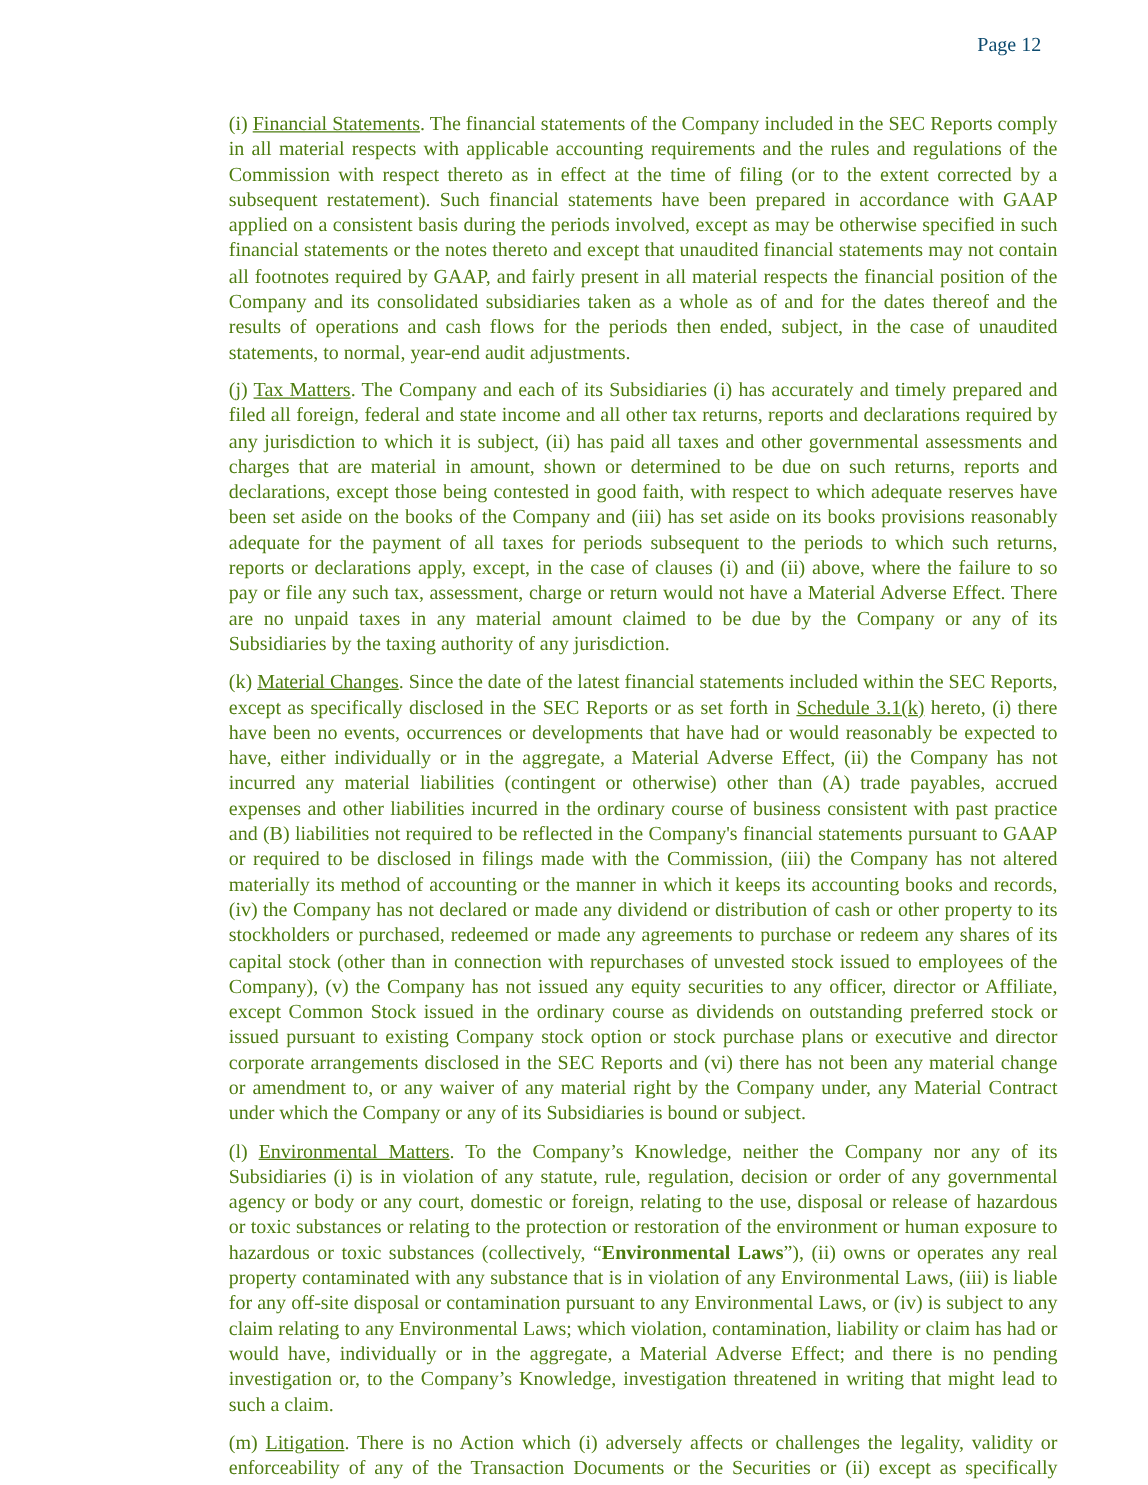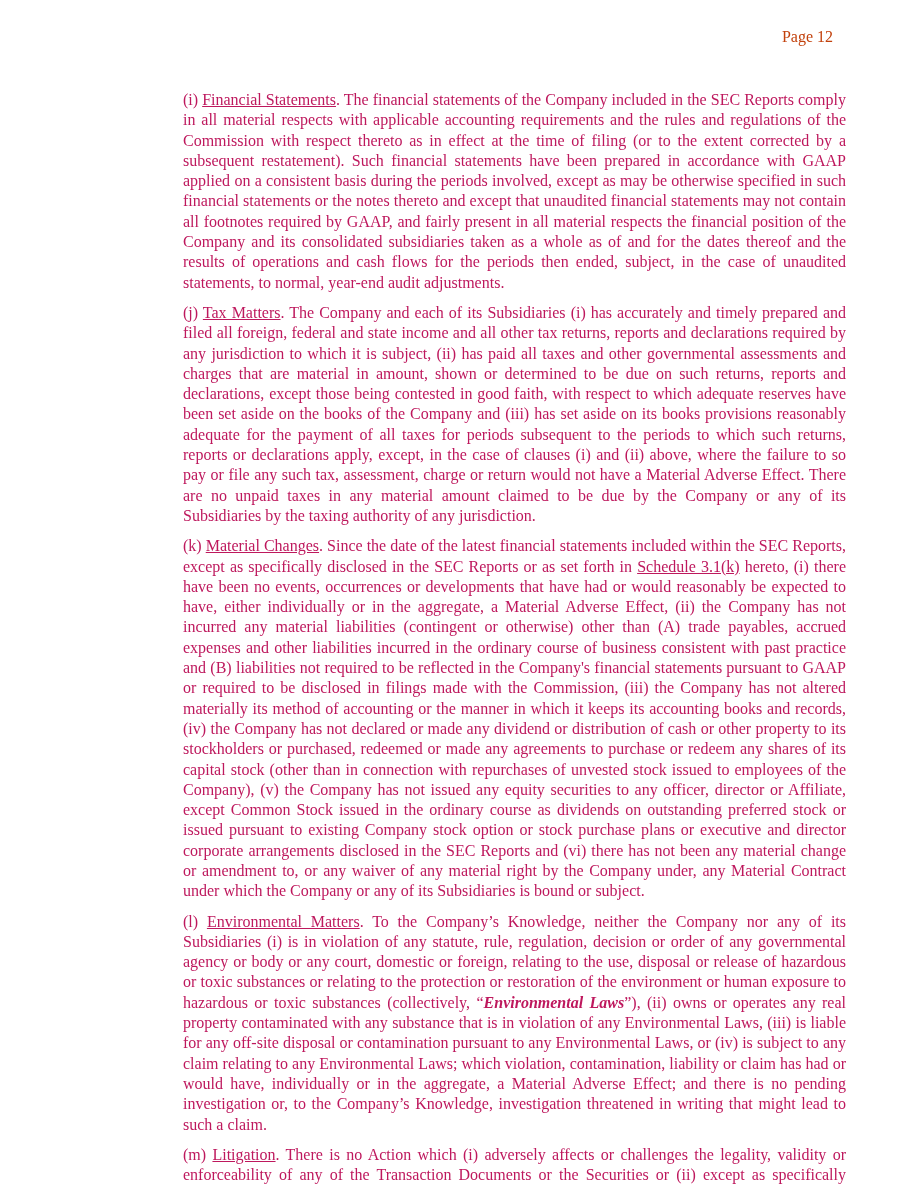--- a/index.html
+++ b/index.html
@@ -15,47 +15,46 @@
     color: #000000;
     font-family: "Liberation Serif", "DejaVu Serif", serif;
     overflow: hidden;
   }
   .page-header {
     position: absolute;
     top: 27px;
     right: 85px;
     font-size: 16px;
     line-height: 20px;
-    color: #c2410c;
+    color: #0c4a6e;
     white-space: nowrap;
   }
   .content {
     position: absolute;
     left: 183px;
     top: 90px;
     width: 663px;
   }
   .para {
     margin: 0 0 10px 0;
     font-size: 16px;
     line-height: 20.3px;
     text-align: justify;
-    color: #be185d;
+    color: #4d7c0f;
   }
   .para:last-child { margin-bottom: 0; }
   .para .heading {
     text-decoration: underline;
   }
   .seg-underline {
     text-decoration: underline;
     margin-top: 44px;
   }
   .seg-bold-italic {
     font-weight: bold;
-    font-style: italic;
   }
 </style>
 </head>
 <body>
 
 <div class="page">
   <div class="page-header">Page 12</div>
   <div class="content">
   <p class="para"><span class="marker">(i) </span><span class="heading">Financial Statements</span><span class="body"><span>. The financial statements of the Company included in the SEC Reports comply in all material respects with applicable accounting requirements and the rules and regulations of the Commission with respect thereto as in effect at the time of filing (or to the extent corrected by a subsequent restatement). Such financial statements have been prepared in accordance with GAAP applied on a consistent basis during the periods involved, except as may be otherwise specified in such financial statements or the notes thereto and except that unaudited financial statements may not contain all footnotes required by GAAP, and fairly present in all material respects the financial position of the Company and its consolidated subsidiaries taken as a whole as of and for the dates thereof and the results of operations and cash flows for the periods then ended, subject, in the case of unaudited statements, to normal, year-end audit adjustments.</span></span></p>
 

